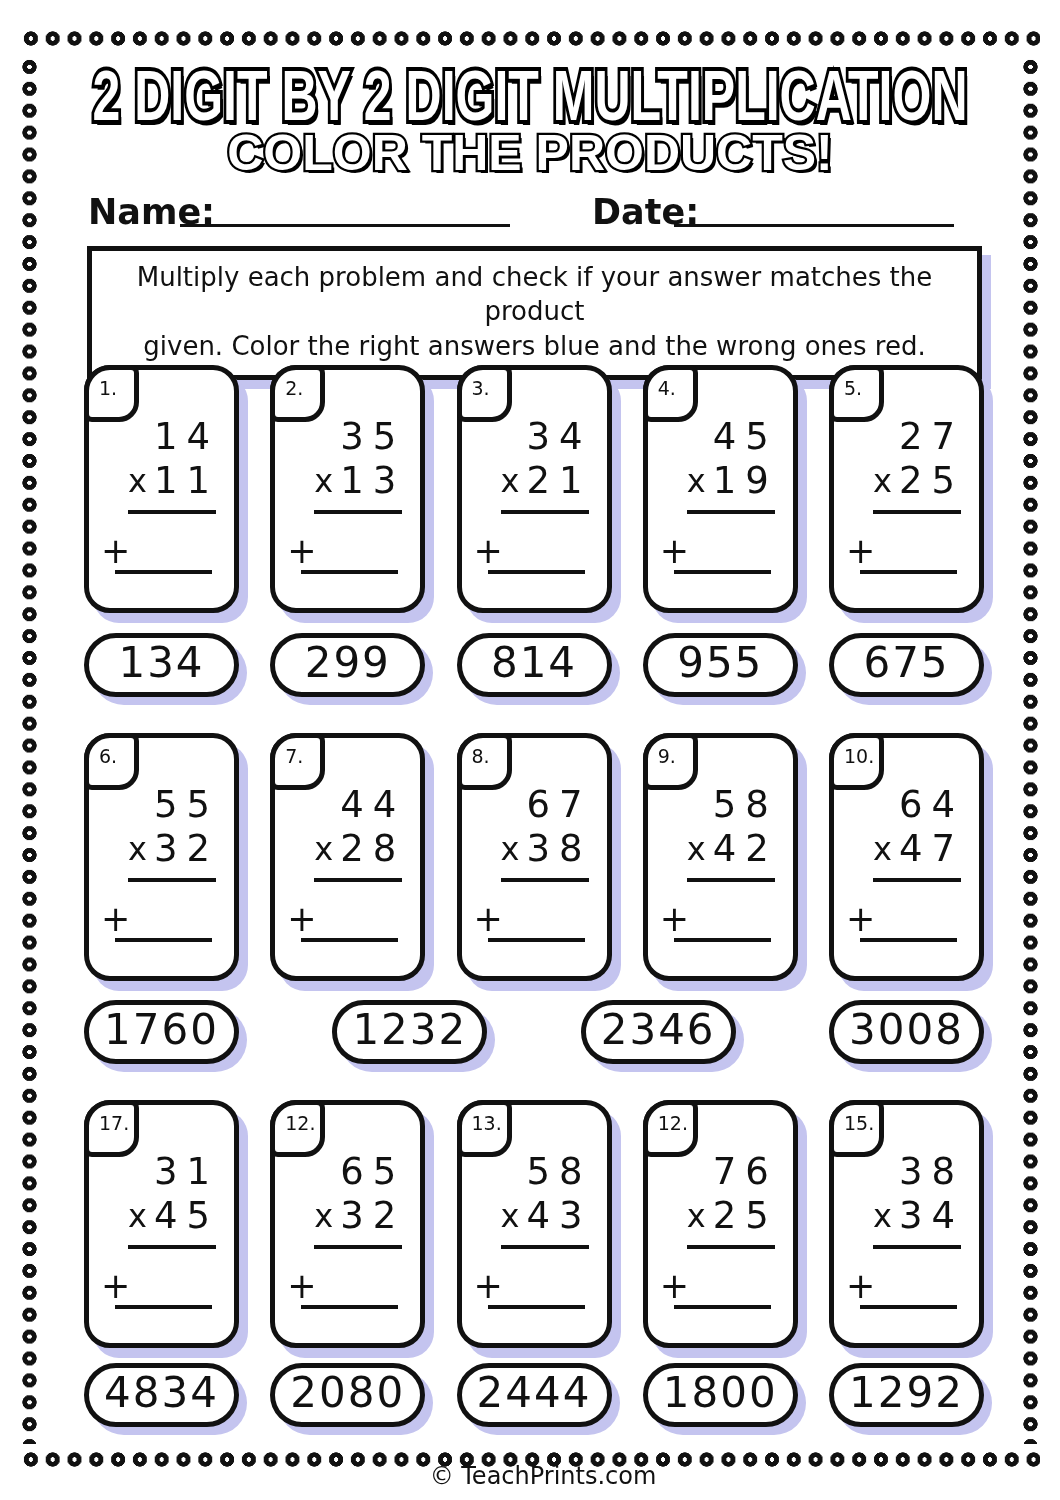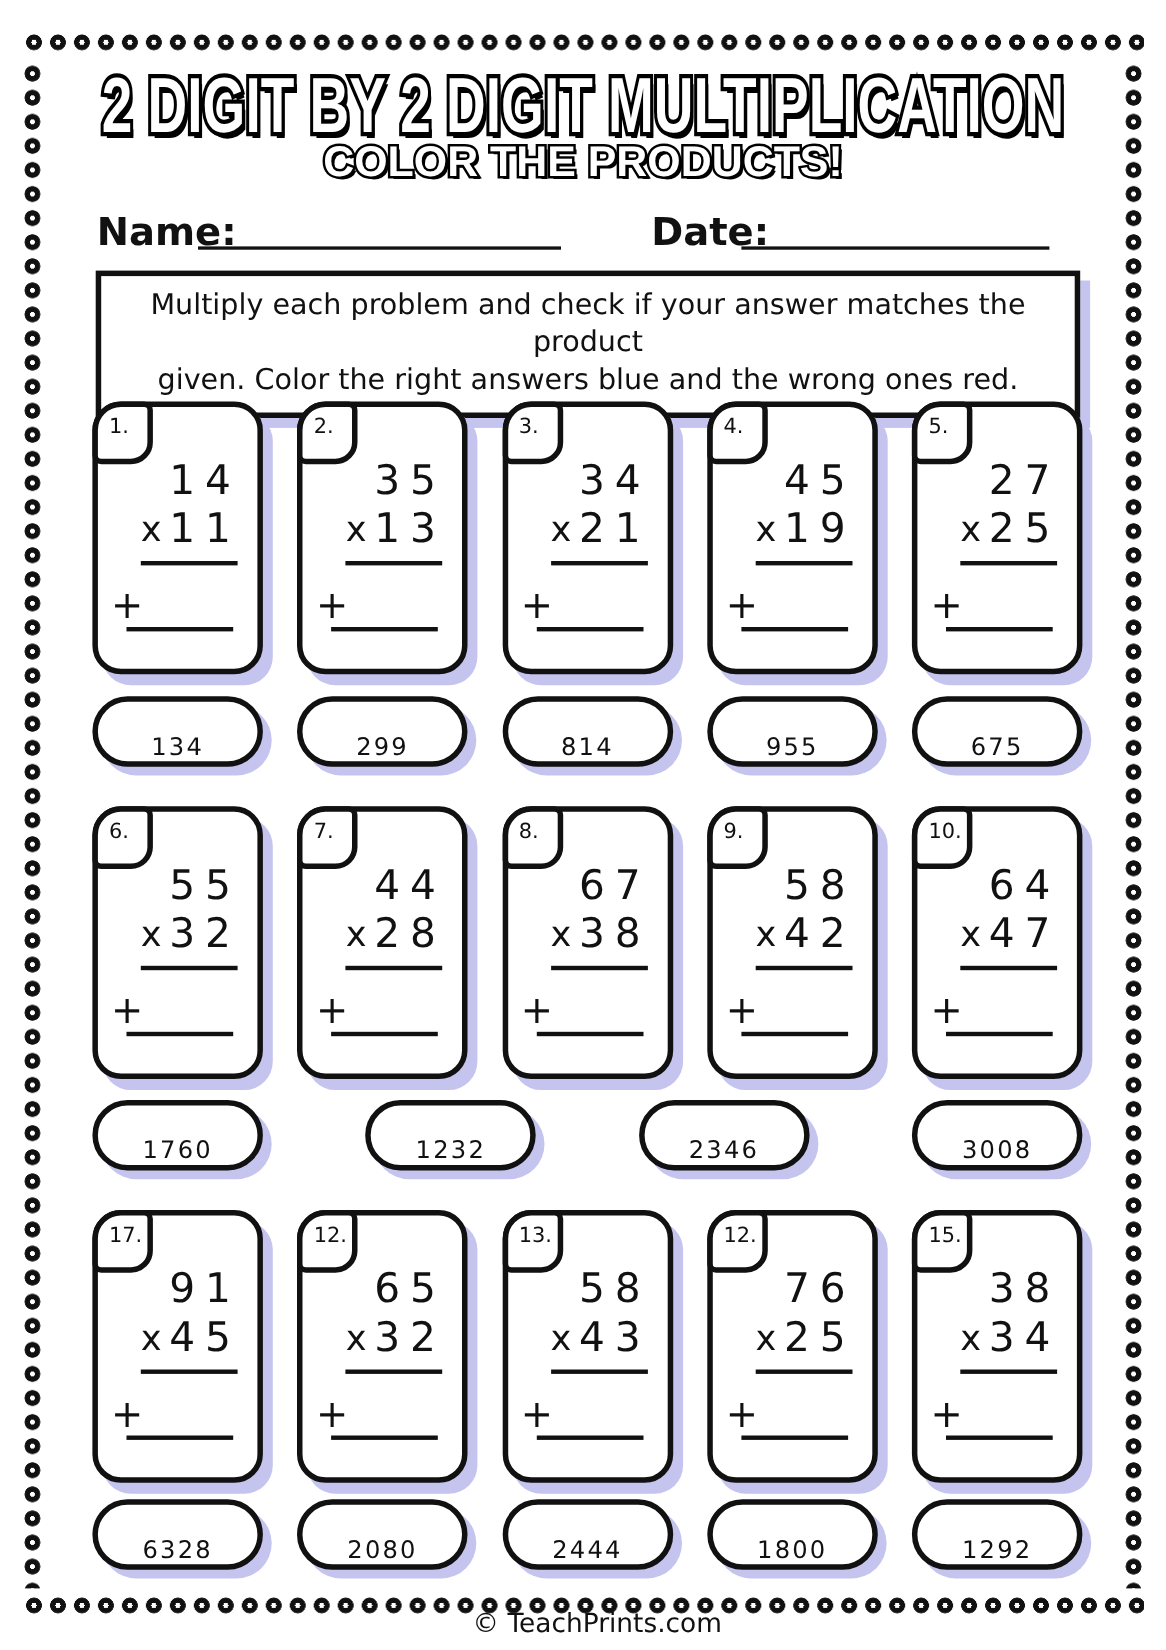--- a/index.html
+++ b/index.html
@@ -30,21 +30,21 @@
   
   .title{
     position:absolute;top:60px;left:0;width:100%;text-align:center;white-space:nowrap;
     font-family:"Liberation Sans", sans-serif;font-weight:bold;font-size:50px;line-height:1;
     color:#fff;-webkit-text-stroke:5.5px #000;paint-order:stroke fill;
     text-shadow:3px 4px 0 #000;
     transform:scaleY(1.42);transform-origin:top center;
   }
   .subtitle{
     position:absolute;top:128px;left:0;width:100%;text-align:center;white-space:nowrap;
-    font-family:"Liberation Sans", sans-serif;font-weight:bold;font-size:39px;line-height:1;
+    font-family:"Liberation Sans", sans-serif;font-weight:bold;font-size:50px;line-height:1;
     color:#fff;-webkit-text-stroke:4.5px #000;paint-order:stroke fill;
     text-shadow:3px 3px 0 #000;
   }
 
   
   .field-label{position:absolute;top:192px;font-size:35px;font-weight:bold;}
   .name-label{left:88px;}
   .date-label{left:592px;}
   .field-line{position:absolute;top:190px;height:34px;border-bottom:3px solid var(--ink);}
   .name-line{left:180px;width:330px;}
@@ -79,22 +79,22 @@
   .bot-num{font-size:37px;line-height:1;letter-spacing:9px;margin-right:-9px;}
   .mult-line{position:absolute;top:140px;right:18px;width:88px;border-top:4px solid var(--ink);}
   .plus{position:absolute;left:12px;top:164px;font-size:35px;line-height:1;}
   .sum-line{position:absolute;left:26px;right:22px;top:200px;border-top:4px solid var(--ink);}
 
   
   .bubble{
     width:155px;height:64px;box-sizing:border-box;
     border:5px solid var(--ink);border-radius:32px;background:#fff;
     box-shadow:8px 8px 0 var(--shadow);
-    display:flex;align-items:flex-end;justify-content:center;
-    font-size:22px;letter-spacing:2px;
+    display:flex;align-items:flex-start;justify-content:center;
+    font-size:42px;letter-spacing:2px;
   }
 
   .footer{position:absolute;top:1462px;left:0;width:100%;text-align:center;font-size:24px;margin-left:13px;}
 </style>
 </head>
 <body style="background: rgb(255, 255, 255);">
 
 <div class="dots-h dots-top"></div>
 <div class="dots-h dots-bottom"></div>
 <div class="dots-v dots-left"></div>
@@ -276,21 +276,21 @@
   </div>
     <div class="bubble">
     <span>3008</span>
   </div>
   </div>
 <div class="card-row" id="cards-row-3">
     <div class="card">
     <div class="tab">
       <span class="tab-num">17.</span>
     </div>
-    <div class="top-num">91</div>
+    <div class="top-num">31</div>
     <div class="bot-row">
       <span class="x-sign">x</span>
       <span class="bot-num">45</span>
     </div>
     <div class="mult-line"></div>
     <div class="plus">+</div>
     <div class="sum-line"></div>
   </div>
     <div class="card">
     <div class="tab">
@@ -340,21 +340,21 @@
       <span class="x-sign">x</span>
       <span class="bot-num">34</span>
     </div>
     <div class="mult-line"></div>
     <div class="plus">+</div>
     <div class="sum-line"></div>
   </div>
   </div>
 <div class="bubble-row" id="bubbles-row-3">
     <div class="bubble">
-    <span>6328</span>
+    <span>4834</span>
   </div>
     <div class="bubble">
     <span>2080</span>
   </div>
     <div class="bubble">
     <span>2444</span>
   </div>
     <div class="bubble">
     <span>1800</span>
   </div>

